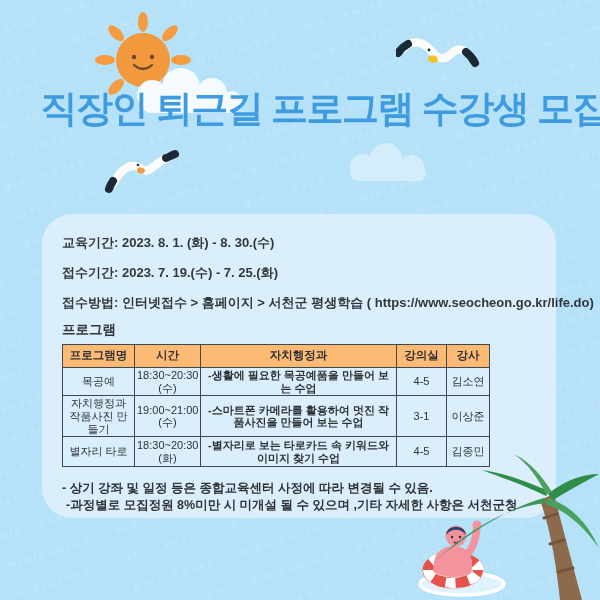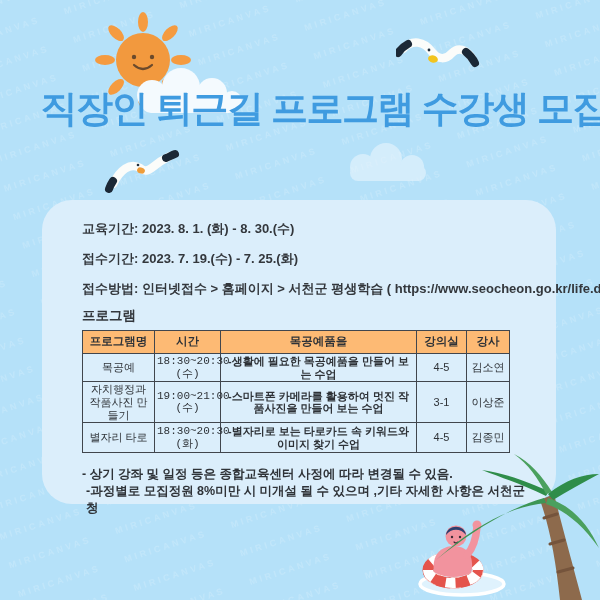--- a/index.html
+++ b/index.html
@@ -19,41 +19,41 @@
   }
   .deco{position:absolute;}
   
   .title{
     position:absolute;top:84px;left:8px;width:600px;text-align:right;
     font-size:37px;font-weight:800;letter-spacing:-1.5px;color:#3f9be0;
     white-space:nowrap;
   }
   
   .panel{
-    position:absolute;left:42px;top:200px;width:514px;height:304px;
+    position:absolute;left:42px;top:214px;width:514px;height:304px;
     background:#dbeefb;border-radius:30px;box-sizing:border-box;
-    padding:20px 24px 0 40px;
+    padding:20px 24px 0 20px;
   }
   .info-line{font-size:13px;font-weight:600;margin-bottom:12px;white-space:nowrap;}
   .info-line.last{margin-bottom:9px;}
   .section-heading{font-size:13.5px;font-weight:700;margin:0 0 5px 0;}
   
   table.program{
     border-collapse:collapse;table-layout:fixed;width:427px;
     font-size:11px;color:#2e3237;
   }
   table.program th,table.program td{
     border:1px solid #41464d;text-align:center;vertical-align:middle;
     padding:1px 2px;line-height:1.15;
   }
   table.program th{font-size:11.5px;font-weight:700;height:20px;background:#fdba74;}
   tr.r0{height:26px;} tr.r1{height:30px;} tr.r2{height:30px;}
   td.content{text-align:left;padding-left:4px;font-weight:bold;}
   col.c1{width:72px;} col.c2{width:66px;} col.c3{width:196px;} col.c4{width:50px;} col.c5{width:43px;}
-  .time-line{display:block;font-family:Liberation Mono, monospace;}
+  .time-line{display:block;}
   
   .notes{margin-top:13px;font-size:12.5px;font-weight:600;line-height:1.34;color:#2f3338;}
   .note-1{padding-left:4px;}
   .note-2{padding-left:11px;}
 </style>
 </head>
 <body>
 
 <div class="poster">
 
@@ -122,21 +122,21 @@
           <col class="c1">
           <col class="c2">
           <col class="c3">
           <col class="c4">
           <col class="c5">
         </colgroup>
       <thead>
         <tr>
           <th>프로그램명</th>
           <th>시간</th>
-          <th>목공예품을</th>
+          <th>자치행정과</th>
           <th>강의실</th>
           <th>강사</th>
         </tr>
       </thead>
       <tbody>
         <tr class="r0">
           <td>목공예</td>
           <td>
             <span class="time-line">18:30~20:30</span>
             <span class="time-line">(수)</span>

